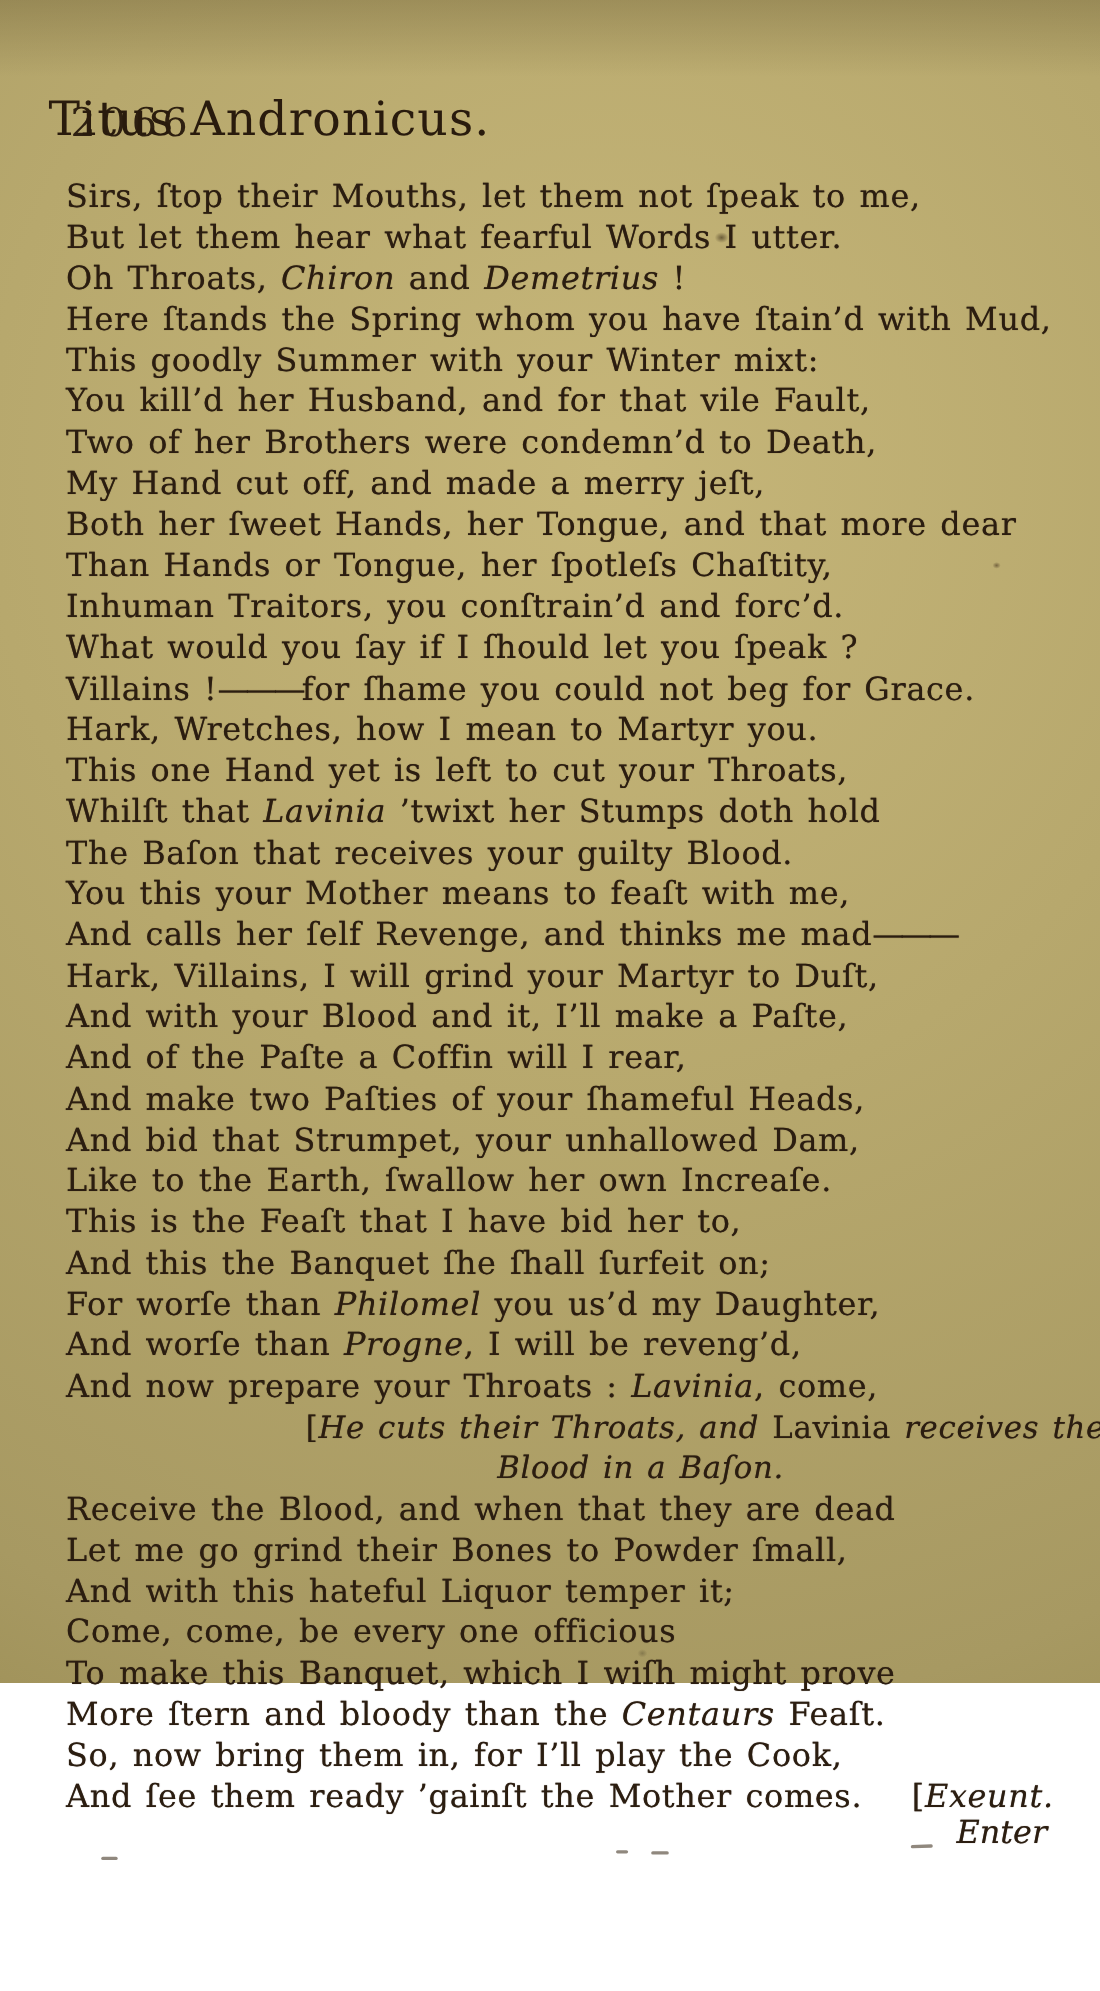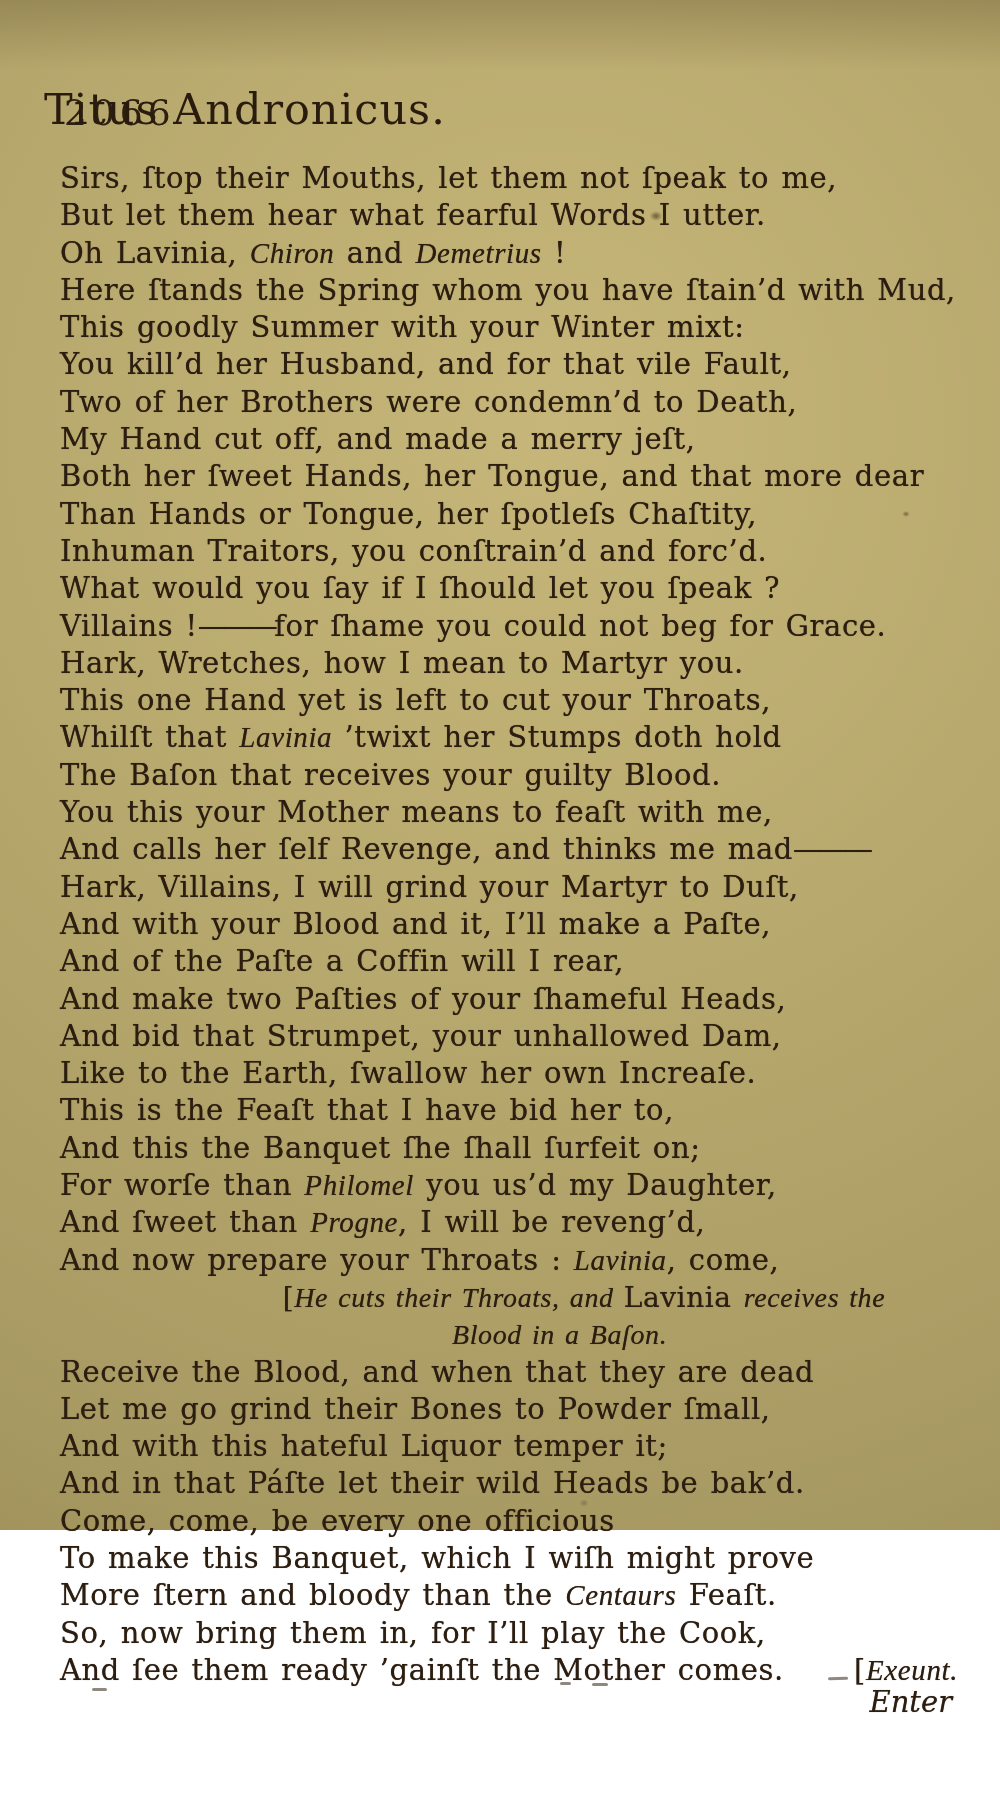--- a/index.html
+++ b/index.html
@@ -31,21 +31,21 @@
     font-size:43px;letter-spacing:1px;
     transform:translateX(-16px);color:#291b0d;
   }
   .text{
     width:830px;margin-top:24px;
     font-size:29px;line-height:37.3px;
     letter-spacing:.6px;word-spacing:2.5px;white-space:nowrap;
     text-shadow:0 0 .7px rgba(43,29,16,.75);
   }
   .line{position:relative;}
-  .it{font-style:italic;font-family:Liberation Serif, serif;}
+  .it{font-style:italic;}
   .dash{letter-spacing:-3.5px;}
   .sd1{margin-left:218px;font-size:28px;text-align:center;}
   .sd2{margin-left:392px;font-size:28px;}
   .rside{position:absolute;right:-68px;top:0;}
   .catchword{
     width:830px;text-align:right;font-style:italic;
     margin-top:-4px;line-height:34px;font-size:29px;
     padding-right:0;transform:translateX(62px);
     text-shadow:0 0 .7px rgba(43,29,16,.75);
   }
@@ -60,21 +60,21 @@
 
 <div class="page">
   <div class="header">
     <span class="pagenum">2066</span>
     <div class="running-title">Titus Andronicus.</div>
   </div>
 
   <div class="text">
       <div class="line"><span>Sirs, ſtop their Mouths, let them not ſpeak to me,</span></div>
       <div class="line"><span>But let them hear what fearful Words I utter.</span></div>
-      <div class="line"><span>Oh Lavinia, </span><span class="it">Chiron</span><span> and </span><span class="it">Demetrius</span><span> !</span></div>
+      <div class="line"><span>Oh Throats, </span><span class="it">Chiron</span><span> and </span><span class="it">Demetrius</span><span> !</span></div>
       <div class="line"><span>Here ſtands the Spring whom you have ſtain’d with Mud,</span></div>
       <div class="line"><span>This goodly Summer with your Winter mixt:</span></div>
       <div class="line"><span>You kill’d her Husband, and for that vile Fault,</span></div>
       <div class="line"><span>Two of her Brothers were condemn’d to Death,</span></div>
       <div class="line"><span>My Hand cut off, and made a merry jeſt,</span></div>
       <div class="line"><span>Both her ſweet Hands, her Tongue, and that more dear</span></div>
       <div class="line"><span>Than Hands or Tongue, her ſpotleſs Chaſtity,</span></div>
       <div class="line"><span>Inhuman Traitors, you conſtrain’d and forc’d.</span></div>
       <div class="line"><span>What would you ſay if I ſhould let you ſpeak ?</span></div>
       <div class="line"><span>Villains !</span><span class="dash">———</span><span>for ſhame you could not beg for Grace.</span></div>
@@ -86,28 +86,27 @@
       <div class="line"><span>And calls her ſelf Revenge, and thinks me mad</span><span class="dash">———</span></div>
       <div class="line"><span>Hark, Villains, I will grind your Martyr to Duſt,</span></div>
       <div class="line"><span>And with your Blood and it, I’ll make a Paſte,</span></div>
       <div class="line"><span>And of the Paſte a Coffin will I rear,</span></div>
       <div class="line"><span>And make two Paſties of your ſhameful Heads,</span></div>
       <div class="line"><span>And bid that Strumpet, your unhallowed Dam,</span></div>
       <div class="line"><span>Like to the Earth, ſwallow her own Increaſe.</span></div>
       <div class="line"><span>This is the Feaſt that I have bid her to,</span></div>
       <div class="line"><span>And this the Banquet ſhe ſhall ſurfeit on;</span></div>
       <div class="line"><span>For worſe than </span><span class="it">Philomel</span><span> you us’d my Daughter,</span></div>
-      <div class="line"><span>And ſweet than </span><span class="it">Progne</span><span>, I will be reveng’d,</span></div>
+      <div class="line"><span>And worſe than </span><span class="it">Progne</span><span>, I will be reveng’d,</span></div>
       <div class="line"><span>And now prepare your Throats : </span><span class="it">Lavinia</span><span>, come,</span></div>
       <div class="line sd1"><span>[</span><span class="it">He cuts their Throats, and </span><span>Lavinia </span><span class="it">receives the</span></div>
       <div class="line sd2"><span class="it">Blood in a Baſon.</span></div>
       <div class="line"><span>Receive the Blood, and when that they are dead</span></div>
       <div class="line"><span>Let me go grind their Bones to Powder ſmall,</span></div>
       <div class="line"><span>And with this hateful Liquor temper it;</span></div>
-      <div class="line"><span>And in that Páſte let their wild Heads be bak’d.</span></div>
       <div class="line"><span>Come, come, be every one officious</span></div>
       <div class="line"><span>To make this Banquet, which I wiſh might prove</span></div>
       <div class="line"><span>More ſtern and bloody than the </span><span class="it">Centaurs</span><span> Feaſt.</span></div>
       <div class="line"><span>So, now bring them in, for I’ll play the Cook,</span></div>
       <div class="line"><span>And ſee them ready ’gainſt the Mother comes.</span><span class="rside"><span>[</span><span class="it">Exeunt.</span></span></div>
     </div>
 
   <div class="catchword">Enter</div>
 
   <div class="smudge s1"></div>

